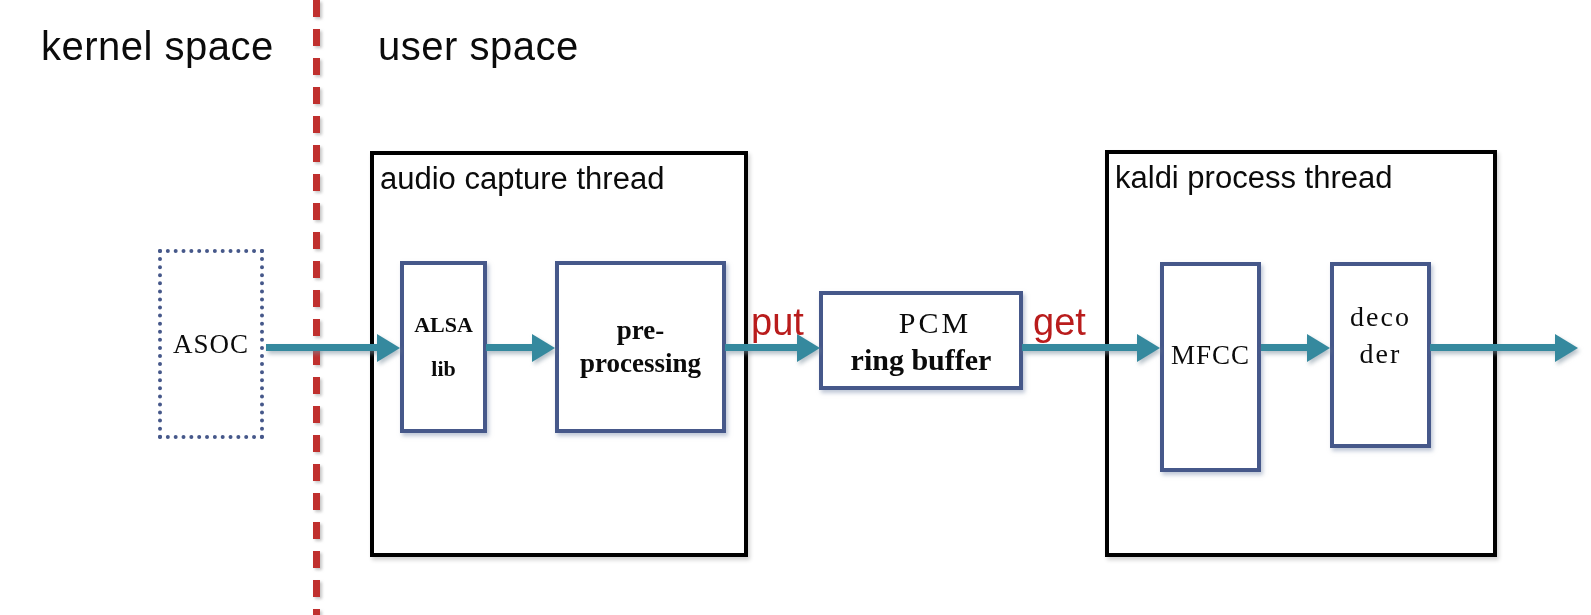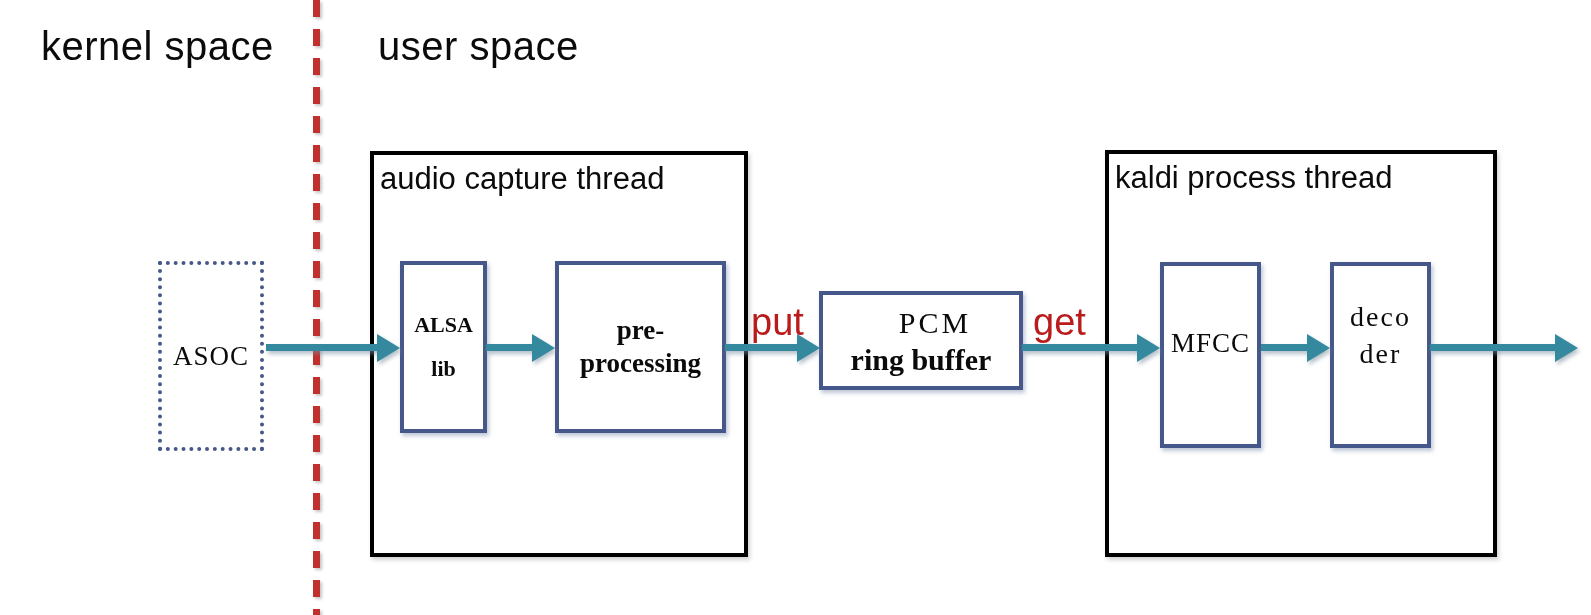--- a/index.html
+++ b/index.html
@@ -64,41 +64,41 @@
     box-sizing: border-box;
     display: flex;
     flex-direction: column;
     align-items: center;
     justify-content: center;
     text-align: center;
     font-family: "Liberation Serif", serif;
     color: #0b0b0b;
   }
   .node-box.asoc {
-    left: 158px; top: 261px; width: 106px; height: 190px;
+    left: 158px; top: 249px; width: 106px; height: 190px;
     border: 4px dotted #46588a;
     box-shadow: none;
     font-size: 27px; letter-spacing: 1px;
   }
   .node-box.alsa {
     left: 400px; top: 261px; width: 87px; height: 172px;
     font-weight: bold; font-size: 22px; line-height: 44px;
   }
   .node-box.pre {
     left: 555px; top: 261px; width: 171px; height: 172px;
     font-weight: bold; font-size: 27px; line-height: 33px;
   }
   .node-box.pcm {
     left: 819px; top: 291px; width: 204px; height: 99px;
     font-size: 30px; line-height: 37px;
   }
   .node-box.pcm .l1 { letter-spacing: 3px; margin-left: 28px; }
   .node-box.pcm .l2 { font-weight: bold; }
   .node-box.mfcc {
-    left: 1160px; top: 262px; width: 101px; height: 186px;
+    left: 1160px; top: 262px; width: 101px; height: 210px;
     font-size: 27px; letter-spacing: 1px;
     padding-bottom: 24px;
   }
   .node-box.decoder {
     left: 1330px; top: 262px; width: 101px; height: 186px;
     font-size: 28px; letter-spacing: 2px; line-height: 37px;
     padding-bottom: 40px;
   }
 
   

